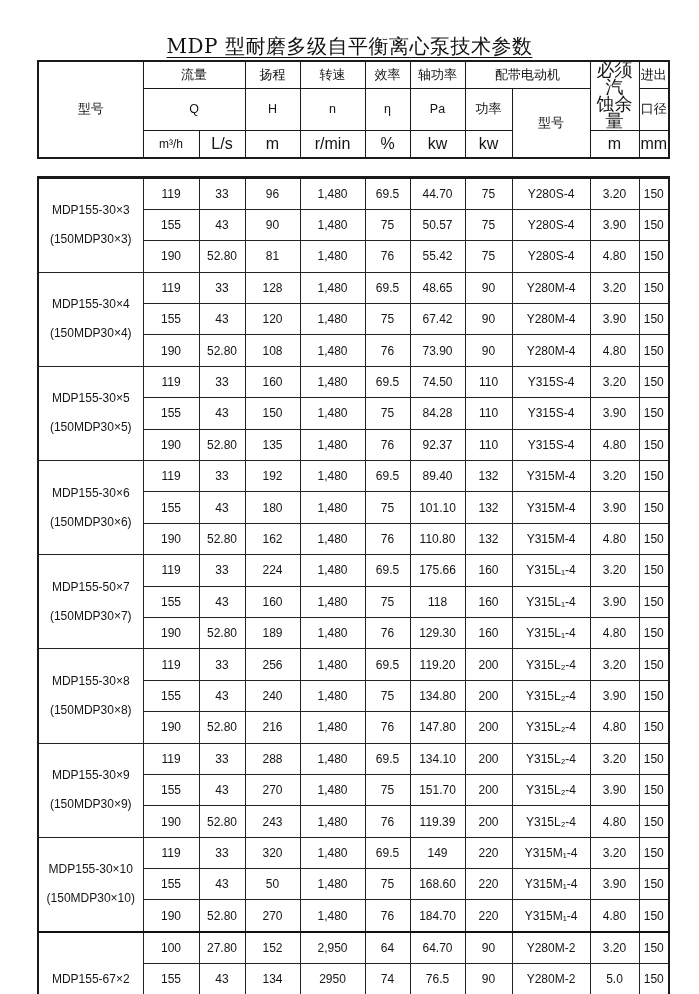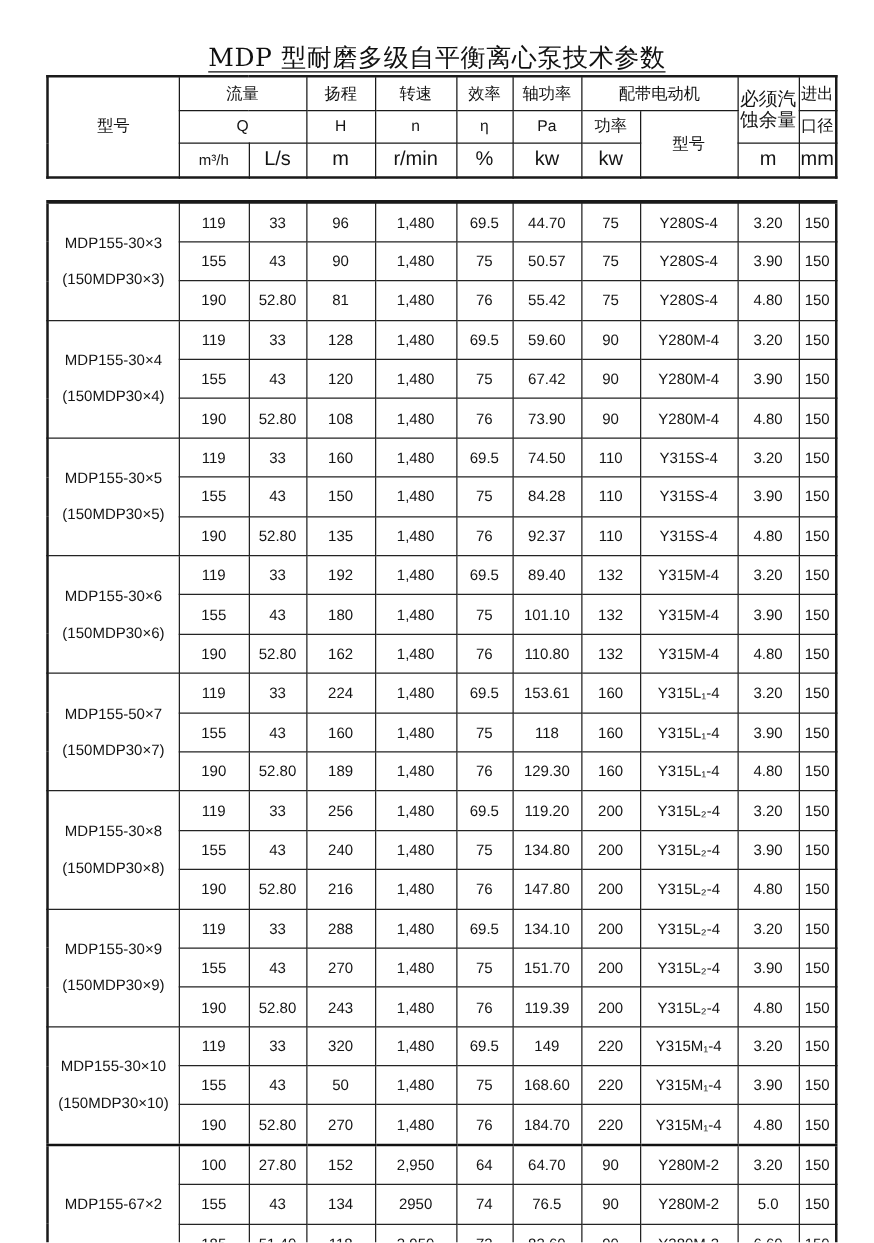--- a/index.html
+++ b/index.html
@@ -27,21 +27,21 @@
     letter-spacing: 0.5px;
   }
   table { border-collapse: collapse; table-layout: fixed; margin-left: 37px; width: 631px; }
   td { padding: 0; text-align: center; vertical-align: middle; overflow: hidden; }
 
   
   .hdr { border: 2px solid #1a1a1a; margin-top: 1px; }
   .hdr td { border: 1px solid #1a1a1a; font-weight: normal; font-size: 13px; height: 25.5px; }
   .hdr td.sym { font-size: 12.5px; }
   .hdr td.unit { font-size: 16px; }
-  .hdr .two-line div { line-height: 17px; font-size: 15px; }
+  .hdr .two-line div { line-height: 17px; font-size: 18px; }
   .hdr td.sup3 { font-size: 12px; }
 
   
   .grid {
     margin-top: 17px;
     border-left: 2px solid #1a1a1a;
     border-right: 2px solid #1a1a1a;
     border-top: 3px solid #1a1a1a;
     border-bottom: 3px solid #1a1a1a;
   }
@@ -175,21 +175,21 @@
         <tr>
           <td rowspan="3" class="model-cell">
             <div>MDP155-30×4</div>
             <div>(150MDP30×4)</div>
           </td>
           <td>119</td>
           <td>33</td>
           <td>128</td>
           <td>1,480</td>
           <td>69.5</td>
-          <td>59.60</td>
+          <td>48.65</td>
           <td>90</td>
           <td>Y280M-4</td>
           <td>3.20</td>
           <td>150</td>
         </tr>
         <tr>
           <td>155</td>
           <td>43</td>
           <td>120</td>
           <td>1,480</td>
@@ -295,21 +295,21 @@
         <tr>
           <td rowspan="3" class="model-cell">
             <div>MDP155-50×7</div>
             <div>(150MDP30×7)</div>
           </td>
           <td>119</td>
           <td>33</td>
           <td>224</td>
           <td>1,480</td>
           <td>69.5</td>
-          <td>153.61</td>
+          <td>175.66</td>
           <td>160</td>
           <td>Y315L₁-4</td>
           <td>3.20</td>
           <td>150</td>
         </tr>
         <tr>
           <td>155</td>
           <td>43</td>
           <td>160</td>
           <td>1,480</td>

